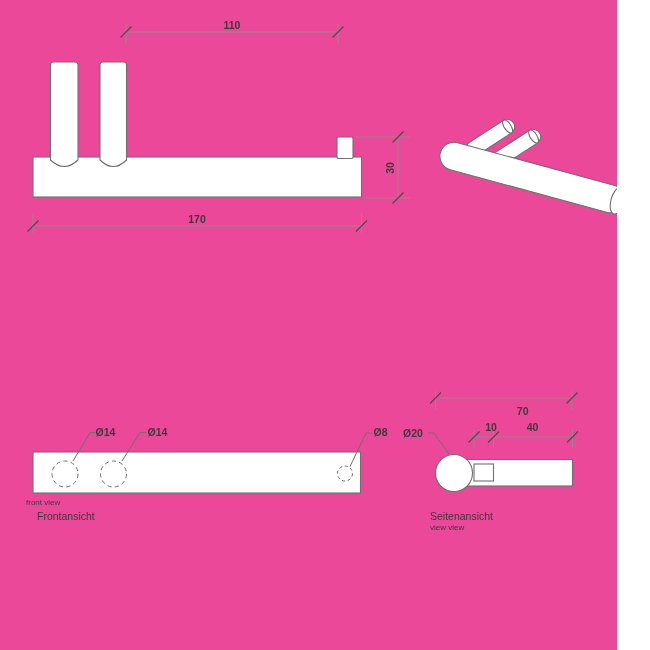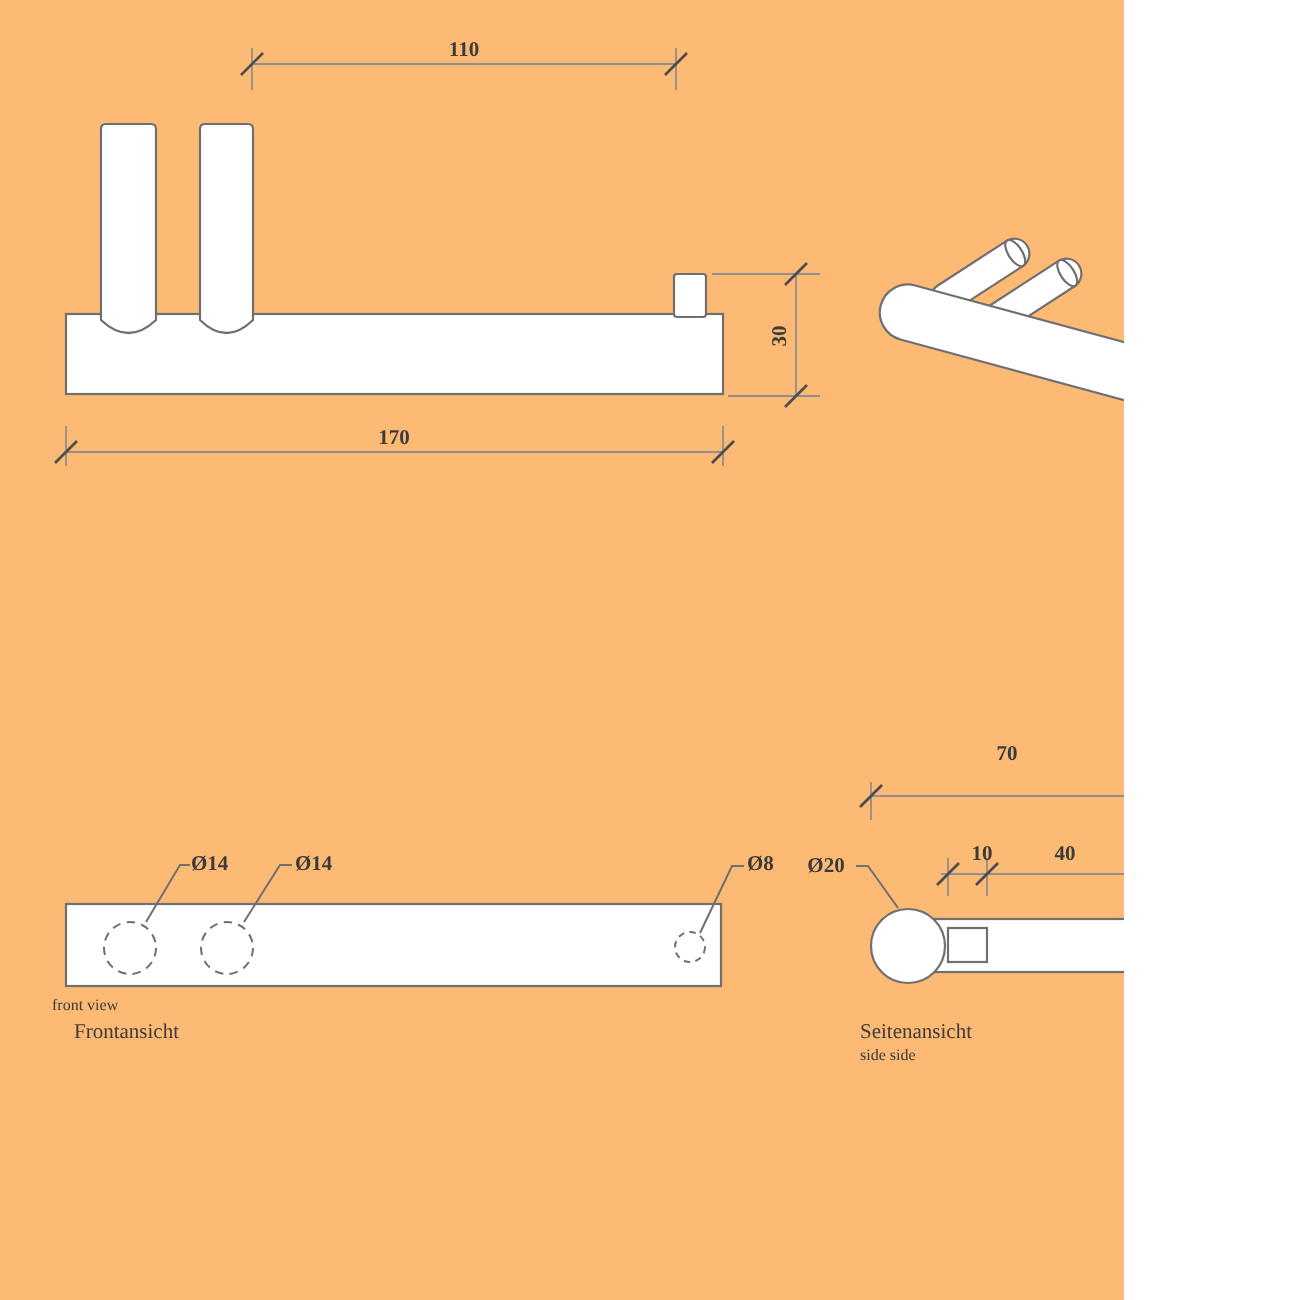--- a/index.html
+++ b/index.html
@@ -1,18 +1,18 @@
 <!DOCTYPE html>
 <html><head>
 <meta charset="utf-8">
 <style>
   html,body{margin:0;padding:0;background:#ffffff;}
   .canvas{
-    position:relative;width:562px;height:650px;background:#fdba74;overflow:hidden;
-    font-family:Liberation Serif, serif;
+    position:relative;width:617px;height:650px;background:#ec4899;overflow:hidden;
+    font-family:Liberation Sans, sans-serif;
   }
   .canvas svg{position:absolute;left:0;top:0;}
   .txt{
     position:absolute;color:#3b3b3b;font-size:10.5px;font-weight:bold;
     line-height:11px;white-space:nowrap;
   }
   .txt.center{text-align:center;}
   .txt.right{text-align:center;}
   .txt.rot{transform:rotate(-90deg);}
   .viewlabel{
@@ -119,19 +119,19 @@
   <span class="txt center rot" style="left:365.5px;top:162px;width:50px;height:12px;">30</span>
   <span class="txt center" style="left:172px;top:213.5px;width:50px;">170</span>
 
   <span class="txt" style="left:95.5px;top:426.5px;">Ø14</span>
   <span class="txt" style="left:147.5px;top:426.5px;">Ø14</span>
   <span class="txt" style="left:373.5px;top:427px;">Ø8</span>
   <span class="viewlabel" style="left:26px;top:510.5px;margin-left:11px;">Frontansicht</span>
   <span class="viewlabel small" style="left:26px;top:498px;text-align:center;">front view</span>
 
   <span class="txt right" style="left:398px;top:427.5px;width:30px;">Ø20</span>
-  <span class="txt center" style="left:478.5px;top:372px;width:50px;">70</span>
+  <span class="txt center" style="left:478.5px;top:406px;width:50px;text-align:right;">70</span>
   <span class="txt center" style="left:471px;top:421.5px;width:40px;">10</span>
   <span class="txt center" style="left:512.5px;top:421.5px;width:40px;">40</span>
   <span class="viewlabel" style="left:430px;top:510.5px;">Seitenansicht</span>
-  <span class="viewlabel small" style="left:430px;top:522.5px;">side side</span>
+  <span class="viewlabel small" style="left:430px;top:522.5px;">view view</span>
 
 </div>
 
 </body></html>

